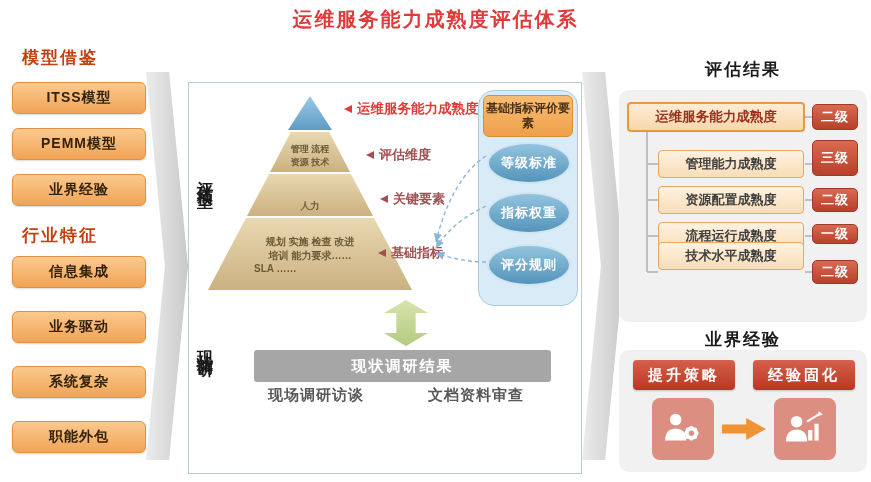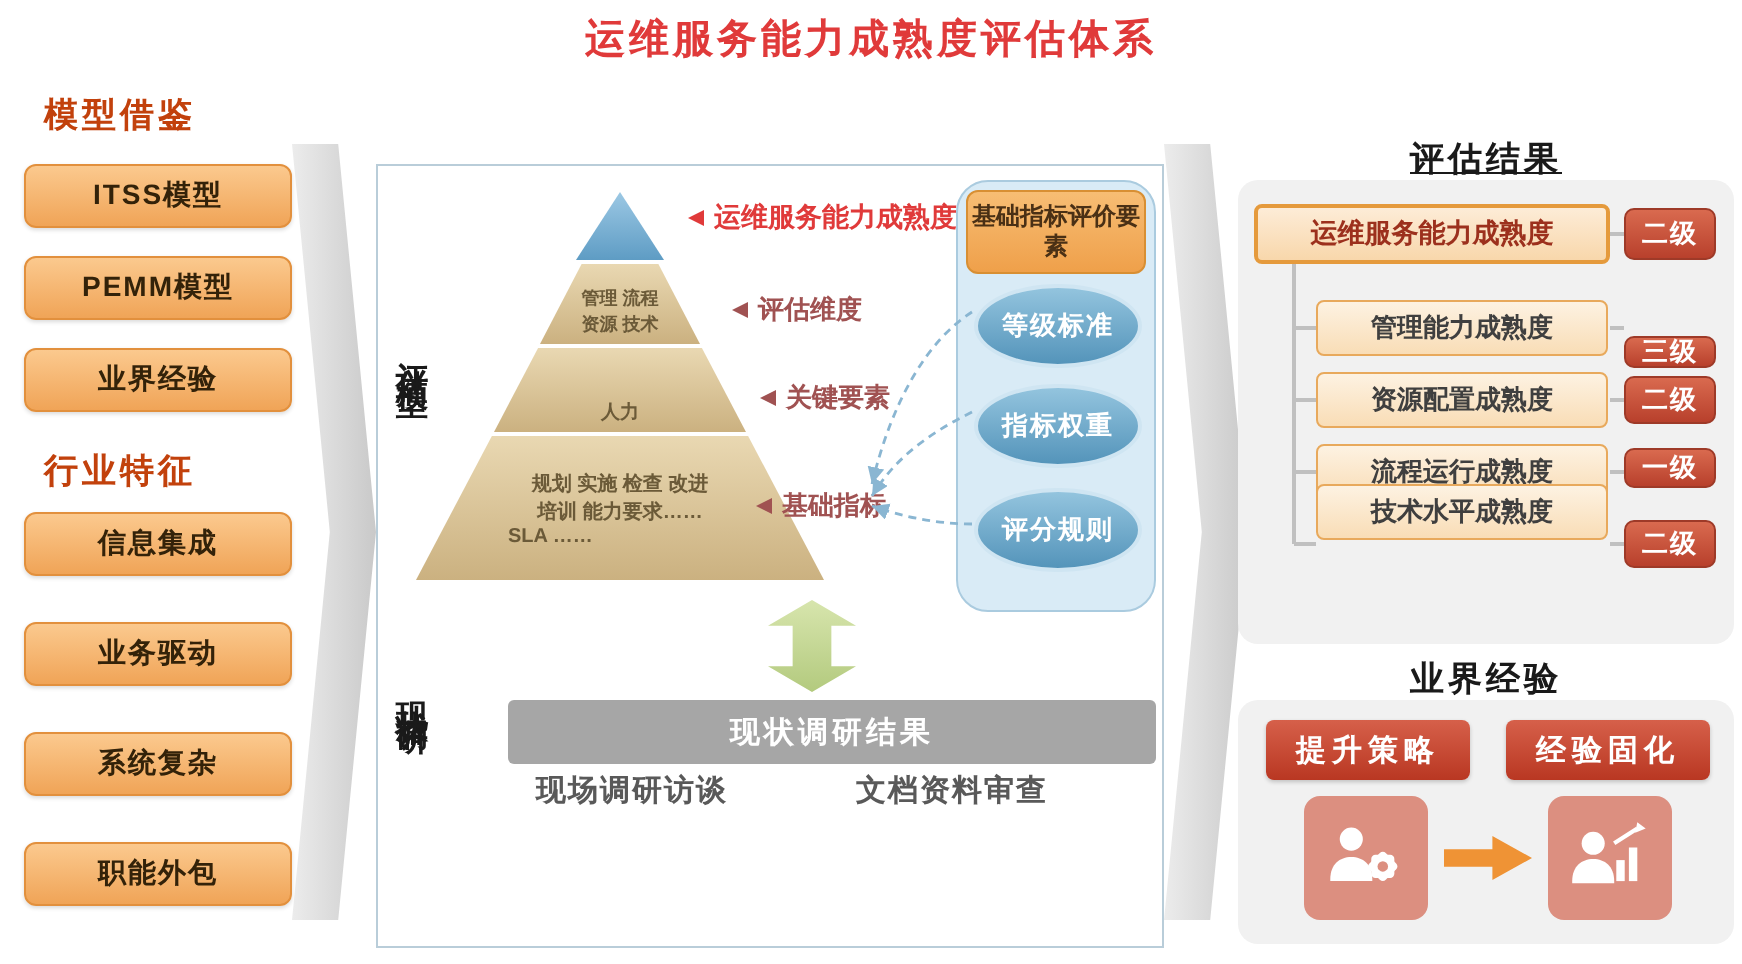--- a/index.html
+++ b/index.html
@@ -50,21 +50,21 @@
     background:linear-gradient(180deg,#93c4de,#5494ba);border:2px solid #cfe5f2;
     color:#fff;font-size:13px;font-weight:bold;letter-spacing:1px;
     display:flex;align-items:center;justify-content:center;
   }
   .green-arrow{
     position:absolute;left:384px;top:300px;width:44px;height:46px;
     background:linear-gradient(180deg,#d7e5ad,#b3ca7e);
     clip-path:polygon(50% 0,100% 28%,72% 28%,72% 72%,100% 72%,50% 100%,0 72%,28% 72%,28% 28%,0 28%);
   }
   .gray-bar{
-    position:absolute;left:254px;top:350px;width:324px;height:32px;background:#a6a6a6;border-radius:3px;
+    position:absolute;left:254px;top:350px;width:297px;height:32px;background:#a6a6a6;border-radius:3px;
     color:#fff;font-size:15px;font-weight:bold;letter-spacing:2px;
     display:flex;align-items:center;justify-content:center;
   }
   .method{position:absolute;top:386px;font-size:15px;font-weight:bold;color:#595959;letter-spacing:1px;}
   .rpanel{position:absolute;left:619px;width:248px;background:#f1f1f1;border-radius:10px;}
   .rheader{position:absolute;left:619px;width:248px;text-align:center;font-size:17px;font-weight:bold;color:#1a1a1a;letter-spacing:2px;}
   .root-box{
     position:absolute;left:627px;top:102px;width:178px;height:30px;border-radius:4px;
     background:linear-gradient(180deg,#fdecd7,#f8d7ab);border:2px solid #e59a3c;
     color:#9c301d;font-size:13.5px;font-weight:bold;
@@ -172,21 +172,21 @@
     <path d="M60 78 C40 88 22 100 10 120" stroke="#8ab6d2" stroke-width="1.4" stroke-dasharray="4 3" fill="none" marker-end="url(#ah)"></path>
     <path d="M60 134 C42 134 24 130 10 125" stroke="#8ab6d2" stroke-width="1.4" stroke-dasharray="4 3" fill="none" marker-end="url(#ah)"></path>
   </svg>
 
   <div class="green-arrow"></div>
 
   <div class="gray-bar">现状调研结果</div>
   <div class="method" style="left:268px;">现场调研访谈</div>
   <div class="method" style="left:428px;">文档资料审查</div>
 
-  <div class="rheader" style="top:68px;text-decoration:underline;">评估结果</div>
+  <div class="rheader" style="top:58px;">评估结果</div>
   <div class="rpanel" style="top:90px;height:232px;"></div>
 
   <div class="root-box">运维服务能力成熟度</div>
   <div class="badge" style="top:104px;height:26px;">二级</div>
   <div class="conn" style="left:805px;top:116px;width:7px;height:2px;"></div>
 
   <div class="conn" style="left:646px;top:132px;width:2px;height:140px;"></div>
   <div class="conn" style="left:647px;top:163px;width:11px;height:2px;"></div>
   <div class="conn" style="left:647px;top:199px;width:11px;height:2px;"></div>
   <div class="conn" style="left:647px;top:235px;width:11px;height:2px;"></div>
@@ -195,21 +195,21 @@
   <div class="child-box" style="top:150px;">管理能力成熟度</div>
   <div class="child-box" style="top:186px;">资源配置成熟度</div>
   <div class="child-box" style="top:222px;">流程运行成熟度</div>
   <div class="child-box" style="top:242px;">技术水平成熟度</div>
 
   <div class="conn" style="left:805px;top:163px;width:7px;height:2px;"></div>
   <div class="conn" style="left:805px;top:199px;width:7px;height:2px;"></div>
   <div class="conn" style="left:805px;top:235px;width:7px;height:2px;"></div>
   <div class="conn" style="left:805px;top:271px;width:7px;height:2px;"></div>
 
-  <div class="badge" style="top:168px;height:16px;">三级</div>
+  <div class="badge" style="top:140px;height:36px;">三级</div>
   <div class="badge" style="top:188px;height:24px;">二级</div>
   <div class="badge" style="top:224px;height:20px;">一级</div>
   <div class="badge" style="top:260px;height:24px;">二级</div>
 
   <div class="rheader" style="top:328px;">业界经验</div>
   <div class="rpanel" style="top:350px;height:122px;"></div>
 
   <div class="app-box" style="left:633px;">提升策略</div>
   <div class="app-box" style="left:753px;">经验固化</div>
 

